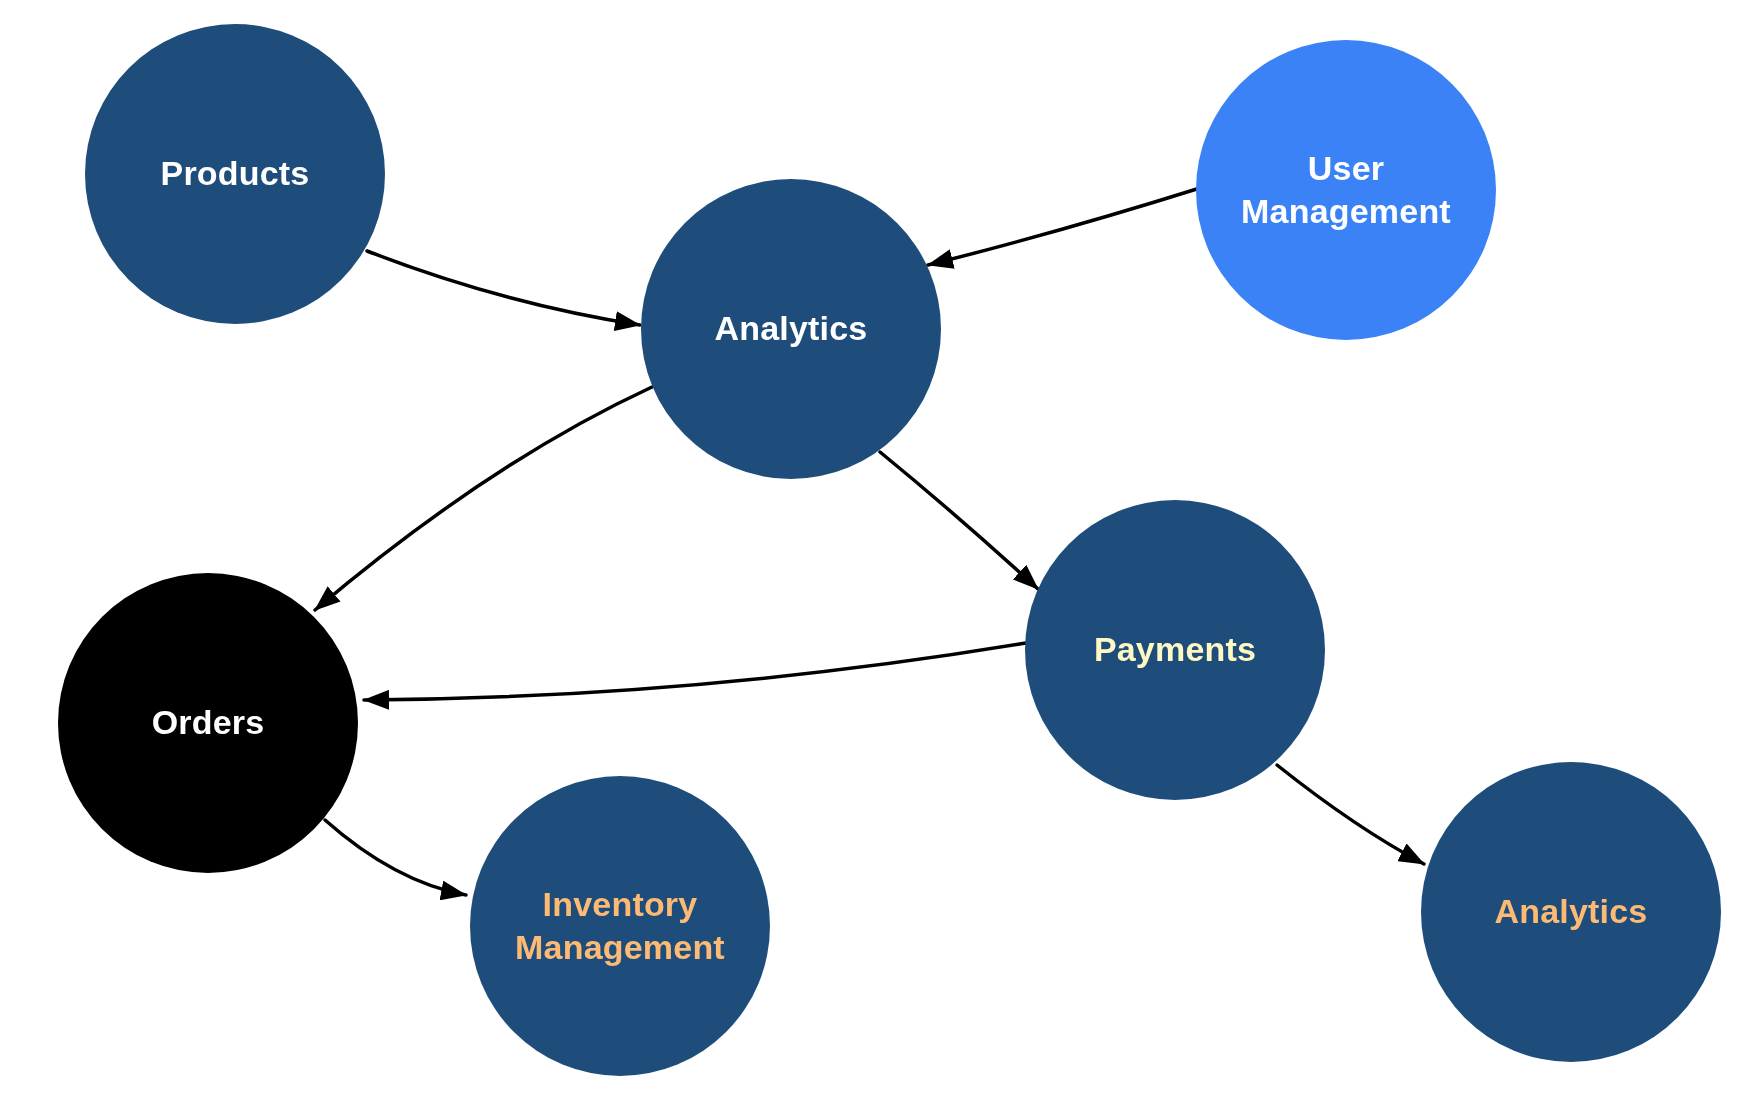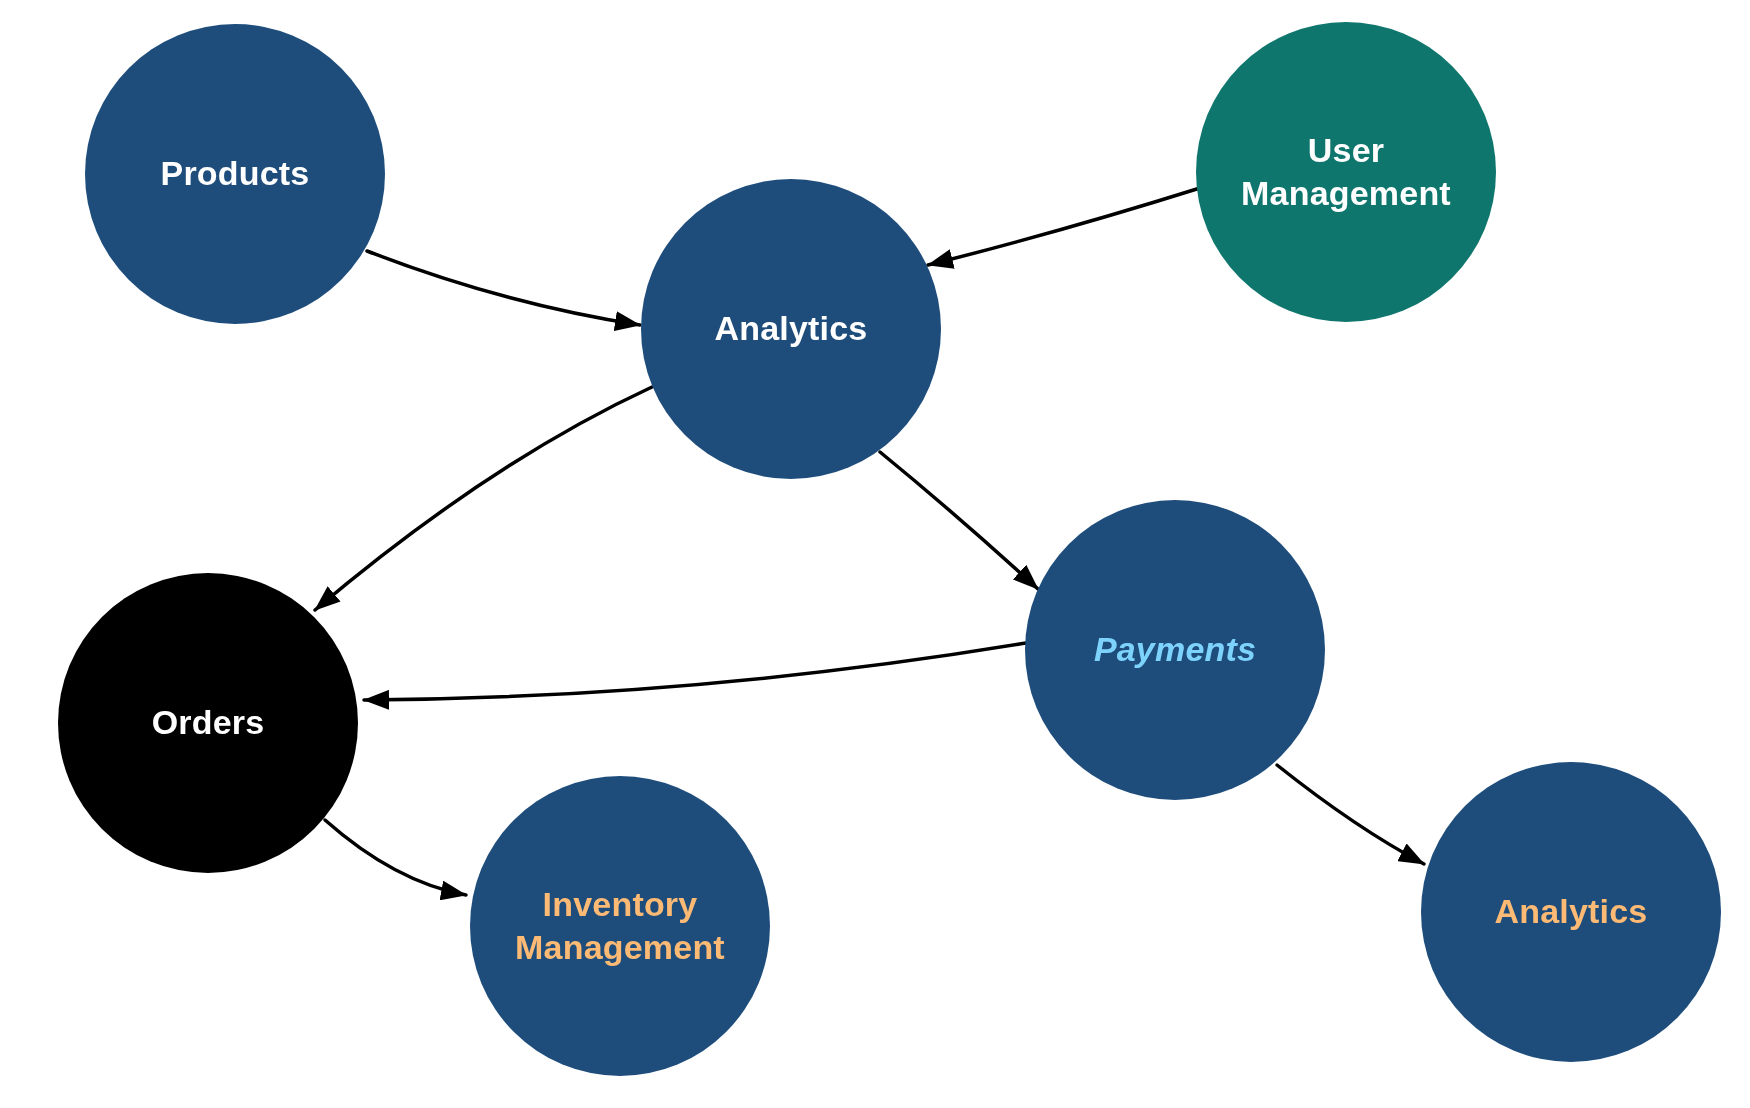--- a/index.html
+++ b/index.html
@@ -65,29 +65,29 @@
     <path class="edge" d="M 880 452 Q 957 515 1038 589" marker-end="url(#arrowhead)" stroke="#000000"></path>
     <path class="edge" d="M 1026 643 Q 694 698 364 700" marker-end="url(#arrowhead)" stroke="#000000"></path>
     <path class="edge" d="M 325 820 Q 395 882 466 895" marker-end="url(#arrowhead)" stroke="#000000"></path>
     <path class="edge" d="M 1277 765 Q 1356 828 1424 864" marker-end="url(#arrowhead)" stroke="#000000"></path>
   </svg>
 
   <div class="node" style="left: 85px; top: 24px; background: rgb(30, 77, 124); color: rgb(255, 255, 255);">
     <span class="node-label">Products</span>
   </div>
 
-  <div class="node" style="left: 1196px; top: 22px; background: #0f766e; color: rgb(255, 255, 255);">
+  <div class="node" style="left: 1196px; top: 40px; background: #3b82f6; color: rgb(255, 255, 255);">
     <span class="node-label">User Management</span>
   </div>
 
   <div class="node" style="left: 641px; top: 179px; background: rgb(30, 77, 124); color: rgb(255, 255, 255);">
     <span class="node-label">Analytics</span>
   </div>
 
-  <div class="node" style="left: 1025px; top: 500px; background: rgb(30, 77, 124); color: #7dd3fc; font-style: italic;">
+  <div class="node" style="left: 1025px; top: 500px; background: rgb(30, 77, 124); color: #fef9c3;">
     <span class="node-label">Payments</span>
   </div>
 
   <div class="node" style="left: 58px; top: 573px; background: #000000; color: rgb(255, 255, 255);">
     <span class="node-label">Orders</span>
   </div>
 
   <div class="node" style="left: 470px; top: 776px; background: rgb(30, 77, 124); color: #fdba74;">
     <span class="node-label">Inventory Management</span>
   </div>

